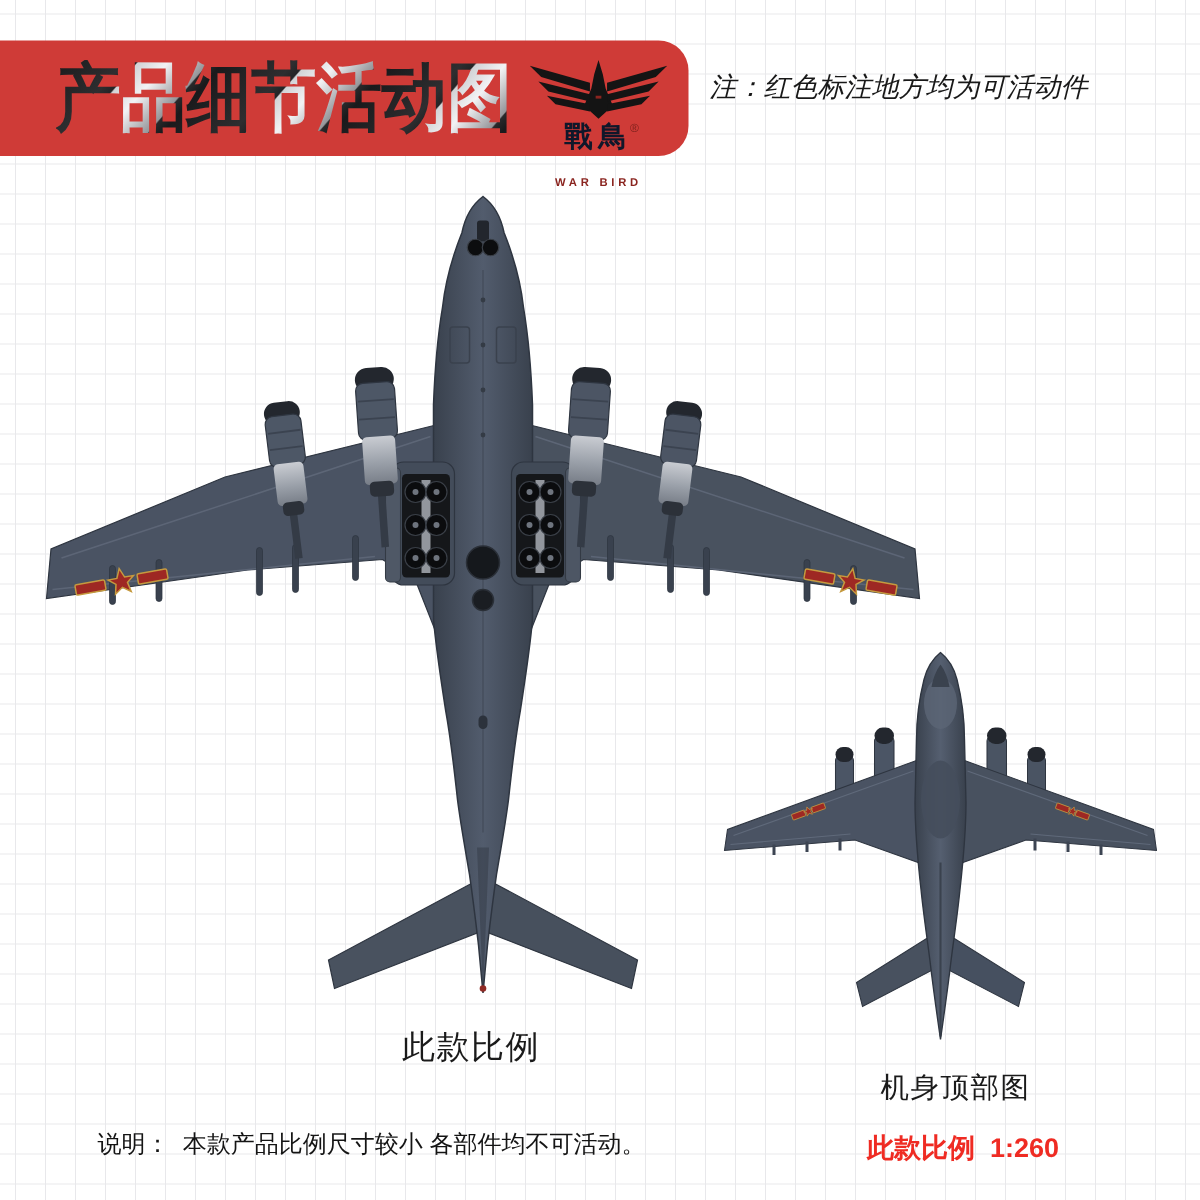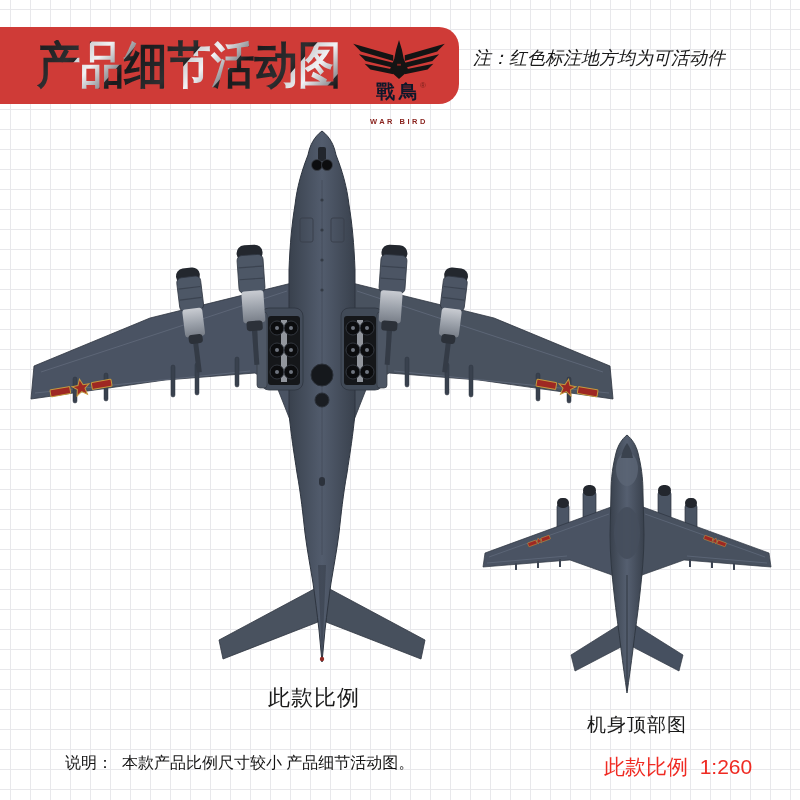--- a/index.html
+++ b/index.html
@@ -43,21 +43,21 @@
     font-size:18px;color:#181818;line-height:22px;font-style:italic;
   }
   .note-line.l1{top:47px;}
   .note-line.l2{top:84px;}
   
   .caption{position:absolute;margin:0;color:#1a1a1a;white-space:pre;}
   .caption.bottom-view{left:268px;top:683px;font-size:22px;letter-spacing:1px;}
   .caption.top-view{left:587px;top:712px;font-size:19px;letter-spacing:1px;font-family:Liberation Serif, serif;}
   
   .footer-desc{position:absolute;left:65px;top:753px;margin:0;font-size:16px;color:#141414;white-space:pre;}
-  .footer-scale{position:absolute;left:604px;top:753px;margin:0;font-size:21px;color:#ef2b23;white-space:pre;}
+  .footer-scale{position:absolute;left:578px;top:753px;margin:0;font-size:18px;color:#ef2b23;white-space:pre;font-weight:bold;}
   
   .plane-big{position:absolute;left:15px;top:125px;}
   .plane-small{position:absolute;left:475px;top:425px;}
 </style>
 </head>
 <body>
 
 <div class="page">
 
   <header class="banner">
@@ -301,16 +301,16 @@
     <ellipse cx="152" cy="108" rx="13" ry="26" fill="#454e5c" opacity="0.9"></ellipse>
     <line x1="152" y1="150" x2="152" y2="266" stroke="#343b46" stroke-width="1.4" opacity="0.8"></line>
 
     <use href="#roundelS" transform="translate(64,116) rotate(-20)"></use>
     <use href="#roundelS" transform="translate(240,116) rotate(20)"></use>
   </svg>
 
   <p class="caption bottom-view">此款比例</p>
   <p class="caption top-view">机身顶部图</p>
 
-  <p class="footer-desc">说明：  本款产品比例尺寸较小 产品细节活动图。</p>
+  <p class="footer-desc">说明：  本款产品比例尺寸较小 各部件均不可活动。</p>
   <p class="footer-scale">此款比例  1:260</p>
 
 </div>
 
 </body></html>

